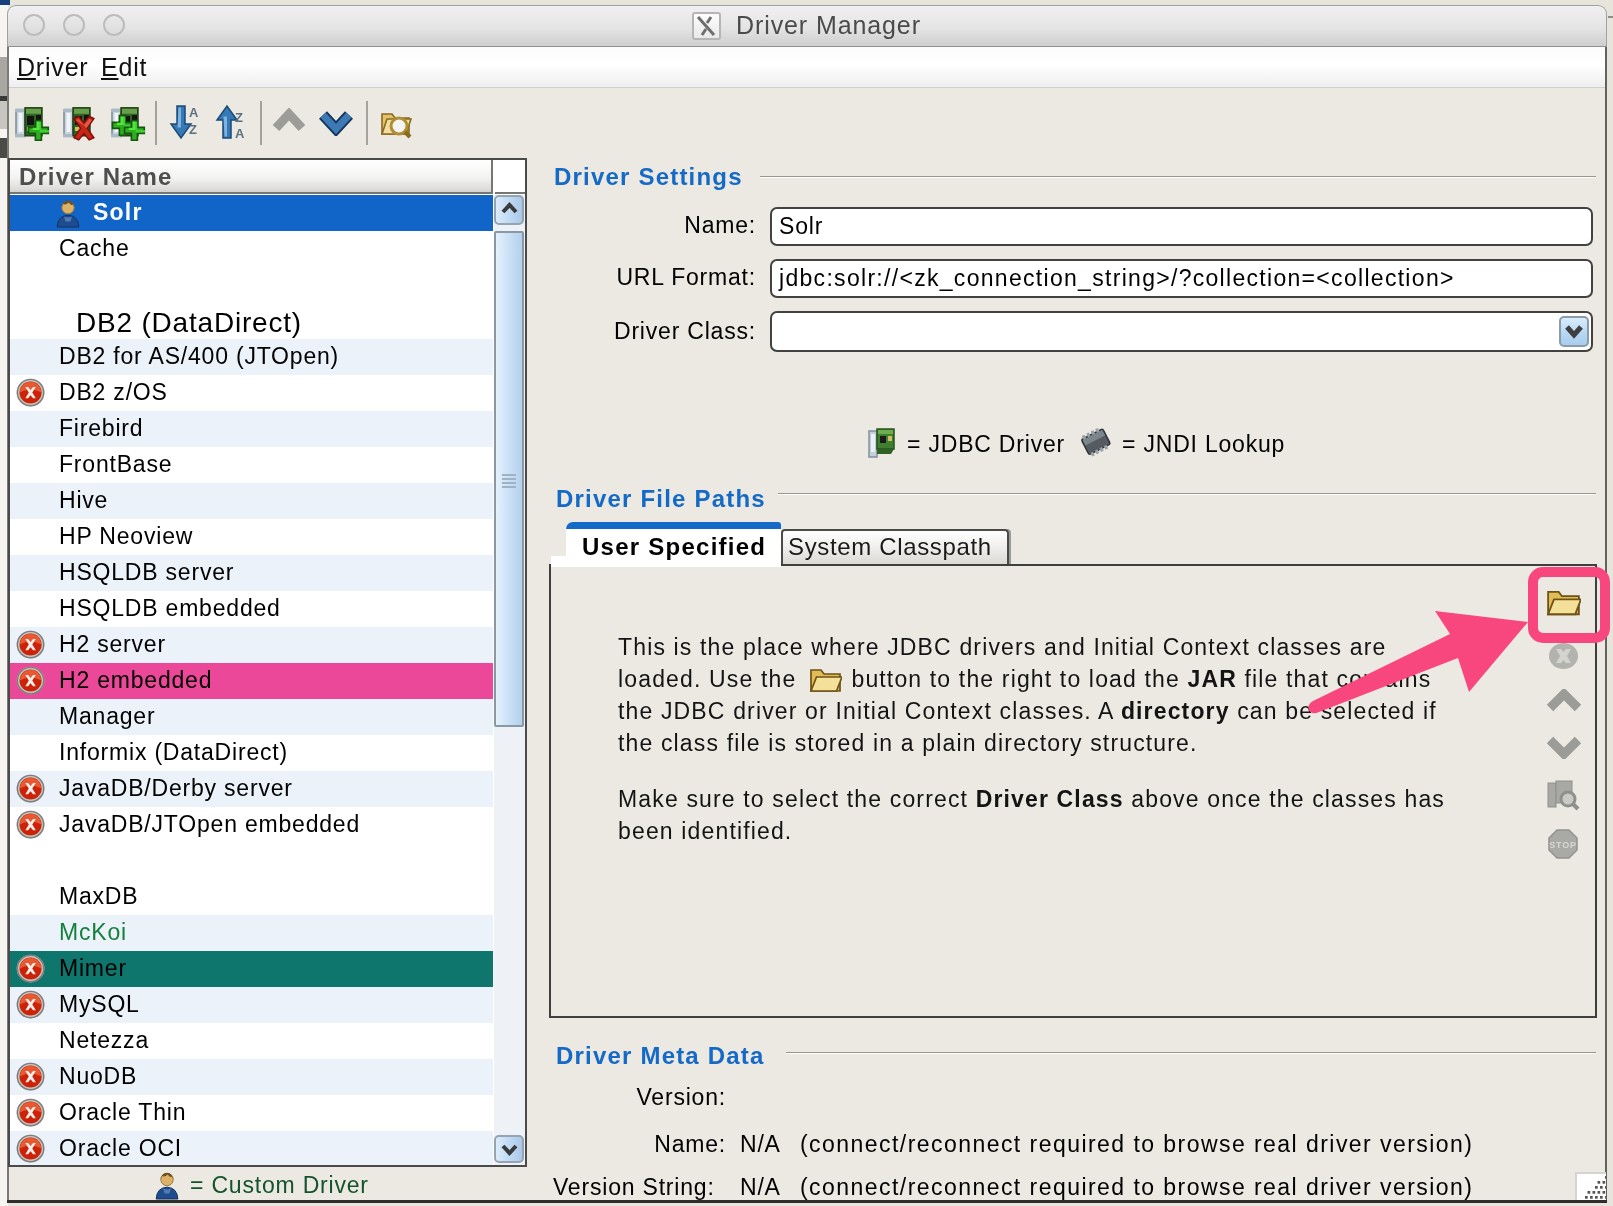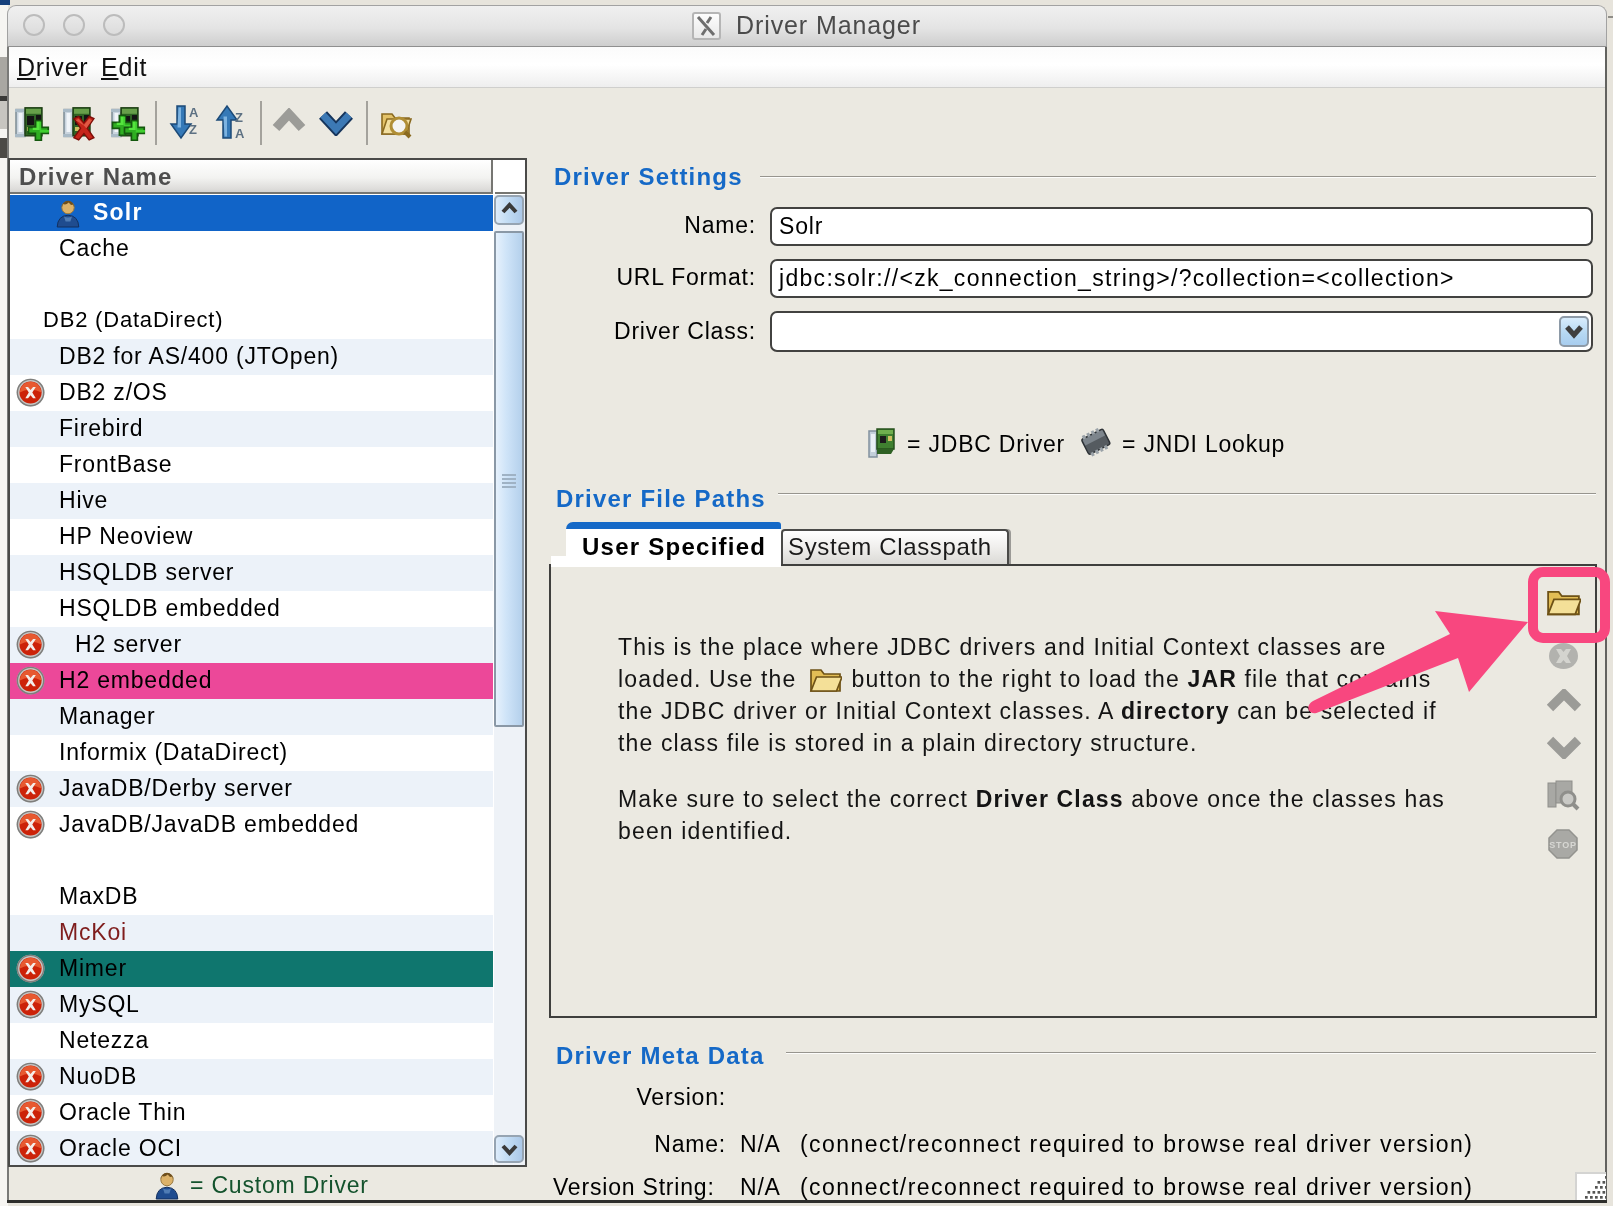--- a/index.html
+++ b/index.html
@@ -160,21 +160,21 @@
 <div class="a" style="left:0;top:0px;width:483px;height:36px;background:#1164c8;">
         <svg class="a" style="left:46px;top:3px;" width="24" height="30" viewBox="0 0 24 30">
           <use href="#person"></use>
         </svg>
         <div class="a" style="left:83px;top:4px;font-size:23px;font-weight:bold;color:#fff;letter-spacing:1.2px;">Solr</div>
       </div>
 <div class="a" style="left:0;top:36px;width:483px;height:36px;background:#ffffff;">
         <div class="a" style="left:49px;top:4px;font-size:23px;color:#000;">Cache</div>
       </div>
 <div class="a" style="left:0;top:108px;width:483px;height:36px;background:#ffffff;">
-        <div class="a" style="left:33px;top:4px;font-size:22px;color:#000;">DB2 (DataDirect)</div>
+        <div class="a" style="left:66px;top:4px;font-size:28px;color:#000;">DB2 (DataDirect)</div>
       </div>
 <div class="a" style="left:0;top:144px;width:483px;height:36px;background:#ecf2f9;">
         <div class="a" style="left:49px;top:4px;font-size:23px;color:#000;">DB2 for AS/400 (JTOpen)</div>
       </div>
 <div class="a" style="left:0;top:180px;width:483px;height:36px;background:#ffffff;">
         <svg class="a" style="left:6px;top:3px;" width="30" height="30" viewBox="0 0 30 30">
           <use href="#redball" transform="scale(0.97)"></use>
         </svg>
         <div class="a" style="left:49px;top:4px;font-size:23px;color:#000;">DB2 z/OS</div>
       </div>
@@ -193,21 +193,21 @@
 <div class="a" style="left:0;top:360px;width:483px;height:36px;background:#ecf2f9;">
         <div class="a" style="left:49px;top:4px;font-size:23px;color:#000;">HSQLDB server</div>
       </div>
 <div class="a" style="left:0;top:396px;width:483px;height:36px;background:#ffffff;">
         <div class="a" style="left:49px;top:4px;font-size:23px;color:#000;">HSQLDB embedded</div>
       </div>
 <div class="a" style="left:0;top:432px;width:483px;height:36px;background:#ecf2f9;">
         <svg class="a" style="left:6px;top:3px;" width="30" height="30" viewBox="0 0 30 30">
           <use href="#redball" transform="scale(0.97)"></use>
         </svg>
-        <div class="a" style="left:49px;top:4px;font-size:23px;color:#000;margin-left:16px;">H2 server</div>
+        <div class="a" style="left:49px;top:4px;font-size:23px;color:#000;">H2 server</div>
       </div>
 <div class="a" style="left:0;top:468px;width:483px;height:36px;background:#ec4899;">
         <svg class="a" style="left:6px;top:3px;" width="30" height="30" viewBox="0 0 30 30">
           <use href="#redball" transform="scale(0.97)"></use>
         </svg>
         <div class="a" style="left:49px;top:4px;font-size:23px;color:#000;">H2 embedded</div>
       </div>
 <div class="a" style="left:0;top:504px;width:483px;height:36px;background:#ecf2f9;">
         <div class="a" style="left:49px;top:4px;font-size:23px;color:#000;">Manager</div>
       </div>
@@ -217,30 +217,30 @@
 <div class="a" style="left:0;top:576px;width:483px;height:52px;background:#ecf2f9;">
         <svg class="a" style="left:6px;top:3px;" width="30" height="30" viewBox="0 0 30 30">
           <use href="#redball" transform="scale(0.97)"></use>
         </svg>
         <div class="a" style="left:49px;top:4px;font-size:23px;color:#000;">JavaDB/Derby server</div>
       </div>
 <div class="a" style="left:0;top:612px;width:483px;height:36px;background:#ffffff;">
         <svg class="a" style="left:6px;top:3px;" width="30" height="30" viewBox="0 0 30 30">
           <use href="#redball" transform="scale(0.97)"></use>
         </svg>
-        <div class="a" style="left:49px;top:4px;font-size:23px;color:#000;">JavaDB/JavaDB embedded</div>
+        <div class="a" style="left:49px;top:4px;font-size:23px;color:#000;">JavaDB/JTOpen embedded</div>
       </div>
 <div class="a" style="left:0;top:686px;width:483px;height:36px;background:#ecf2f9;">
         <div class="a" style="left:49px;top:4px;font-size:23px;color:#000;">JDataStore</div>
       </div>
 <div class="a" style="left:0;top:684px;width:546px;height:36px;background:#ffffff;">
         <div class="a" style="left:49px;top:4px;font-size:23px;color:#000;">MaxDB</div>
       </div>
 <div class="a" style="left:0;top:720px;width:483px;height:36px;background:#ecf2f9;">
-        <div class="a" style="left:49px;top:4px;font-size:23px;color:#7f1d1d;">McKoi</div>
+        <div class="a" style="left:49px;top:4px;font-size:23px;color:#15803d;">McKoi</div>
       </div>
 <div class="a" style="left:0;top:756px;width:483px;height:36px;background:#0f766e;">
         <svg class="a" style="left:6px;top:3px;" width="30" height="30" viewBox="0 0 30 30">
           <use href="#redball" transform="scale(0.97)"></use>
         </svg>
         <div class="a" style="left:49px;top:4px;font-size:23px;color:#000;">Mimer</div>
       </div>
 <div class="a" style="left:0;top:792px;width:483px;height:36px;background:#ecf2f9;">
         <svg class="a" style="left:6px;top:3px;" width="30" height="30" viewBox="0 0 30 30">
           <use href="#redball" transform="scale(0.97)"></use>

